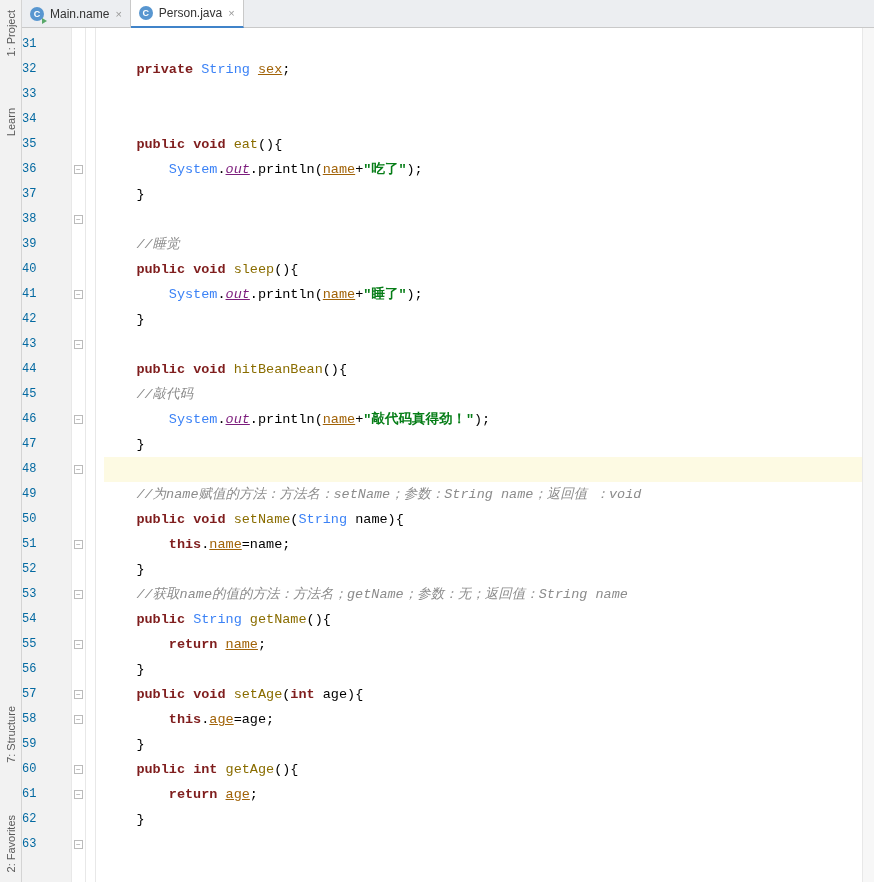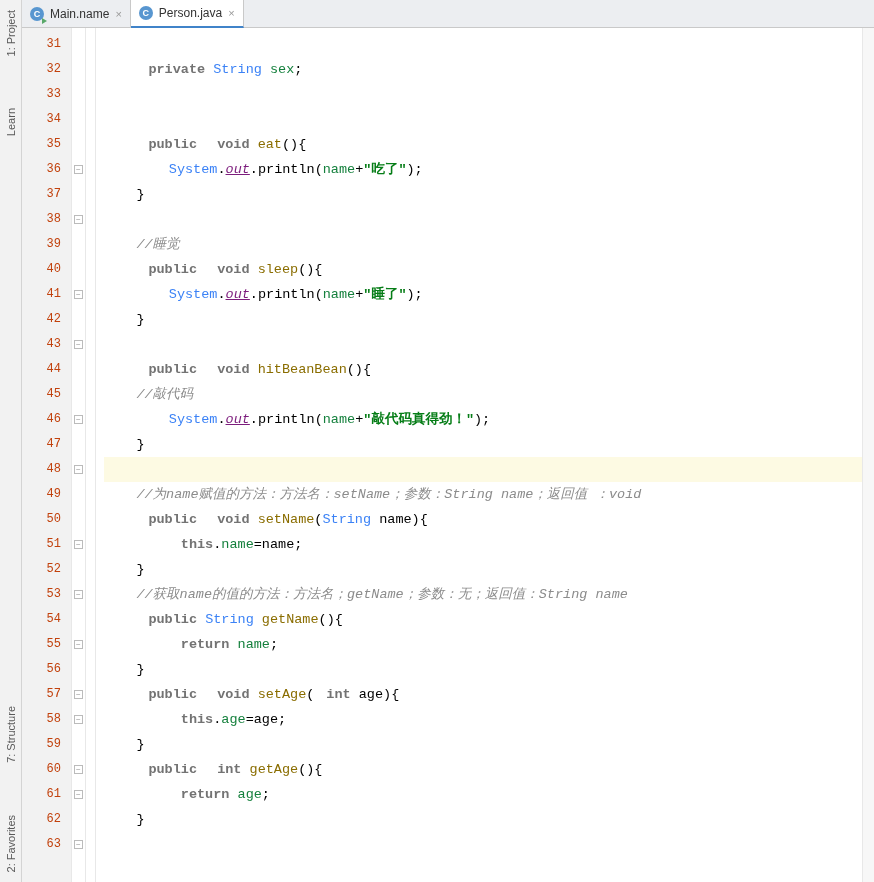--- a/index.html
+++ b/index.html
@@ -85,22 +85,21 @@
 .code-container {
   flex: 1;
   display: flex;
   overflow: hidden;
   position: relative;
 }
 .gutter {
   width: 50px;
   background: #f2f2f2;
   border-right: 1px solid #e8e8e8;
-  text-align: right;
-  color: #c2410c;
+  color: #0369a1;
   font-size: 12px;
   padding-top: 4px;
   user-select: none;
 }
 .gutter-line { height: 25px; line-height: 25px; padding-right: 10px; }
 .fold-gutter {
   width: 14px;
   background: #ffffff;
   border-right: 1px solid #e8e8e8;
   position: relative;
@@ -136,24 +135,24 @@
   background: #ffffff;
   position: relative;
 }
 .code-line {
   height: 25px;
   line-height: 25px;
   white-space: pre;
   font-size: 13.5px;
 }
 .code-line.highlight { background: #fdfae3; }
-.kw { color: #737373; font-weight: bold; margin-left: 12px; }
+.kw { color: #7f1d1d; font-weight: bold; }
 .type { color: #3b82f6; }
 .mname { color: #8a6d00; }
-.fname { color: #15803d; }
+.fname { color: #a16207; text-decoration: underline; }
 .fstatic { color: #7c1c7c; font-style: italic; text-decoration: underline; }
 .str { color: #067d17; font-weight: bold; }
 .cmt { color: #8c8c8c; font-style: italic; }
 .punc { color: #000; }
 .right-marker-bar {
   position: absolute;
   right: 0; top: 28px; bottom: 0;
   width: 12px;
   background: #f7f7f7;
   border-left: 1px solid #e8e8e8;

